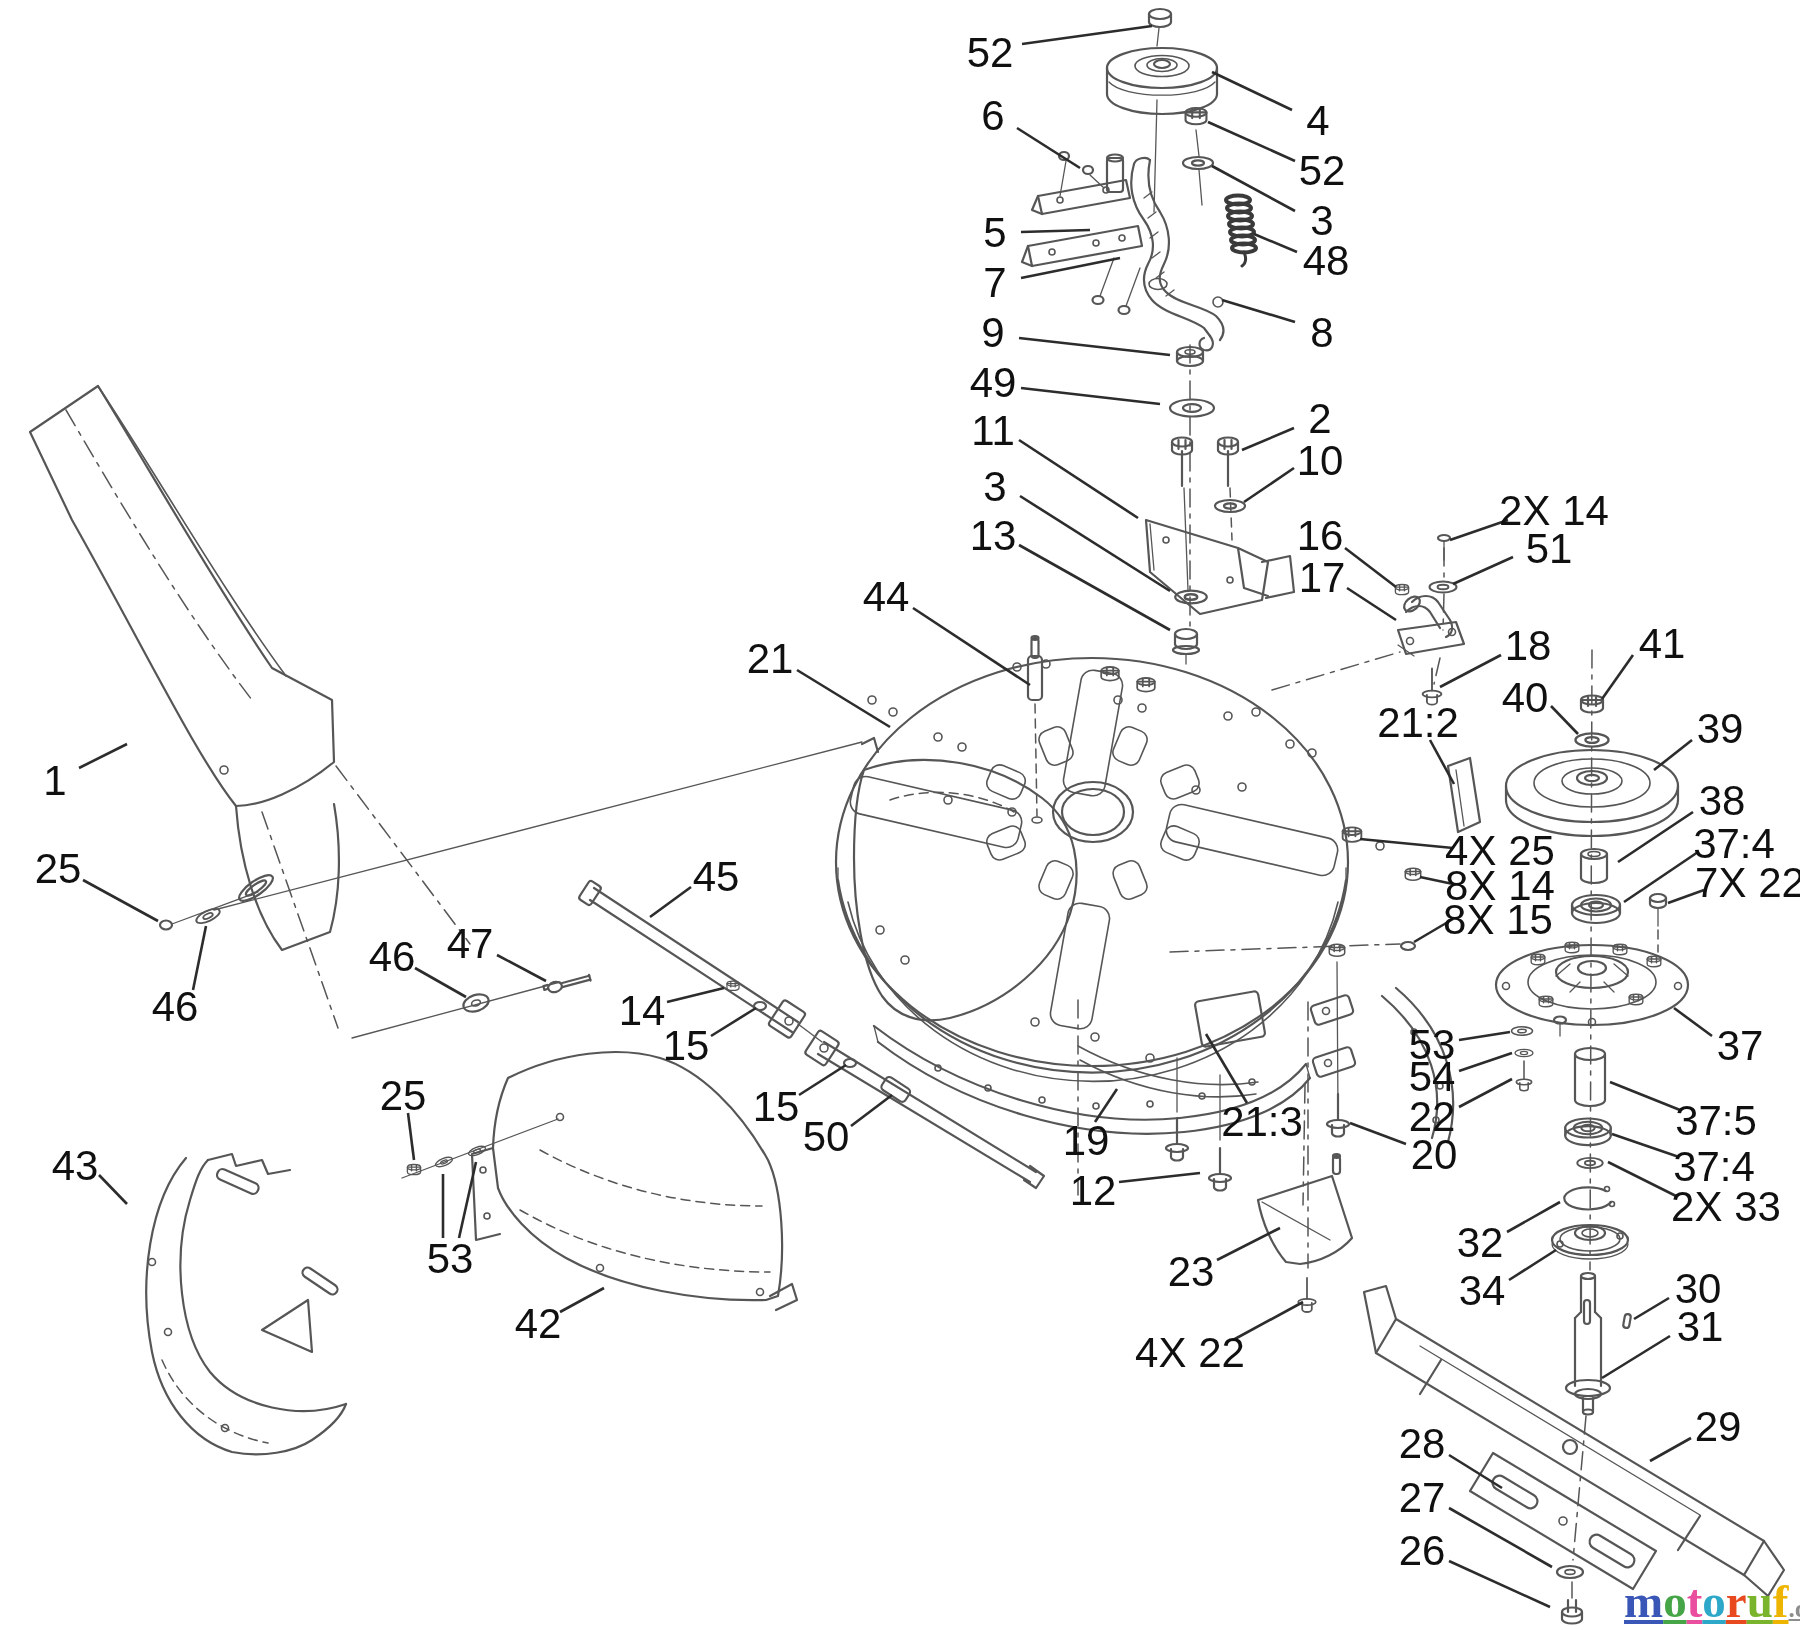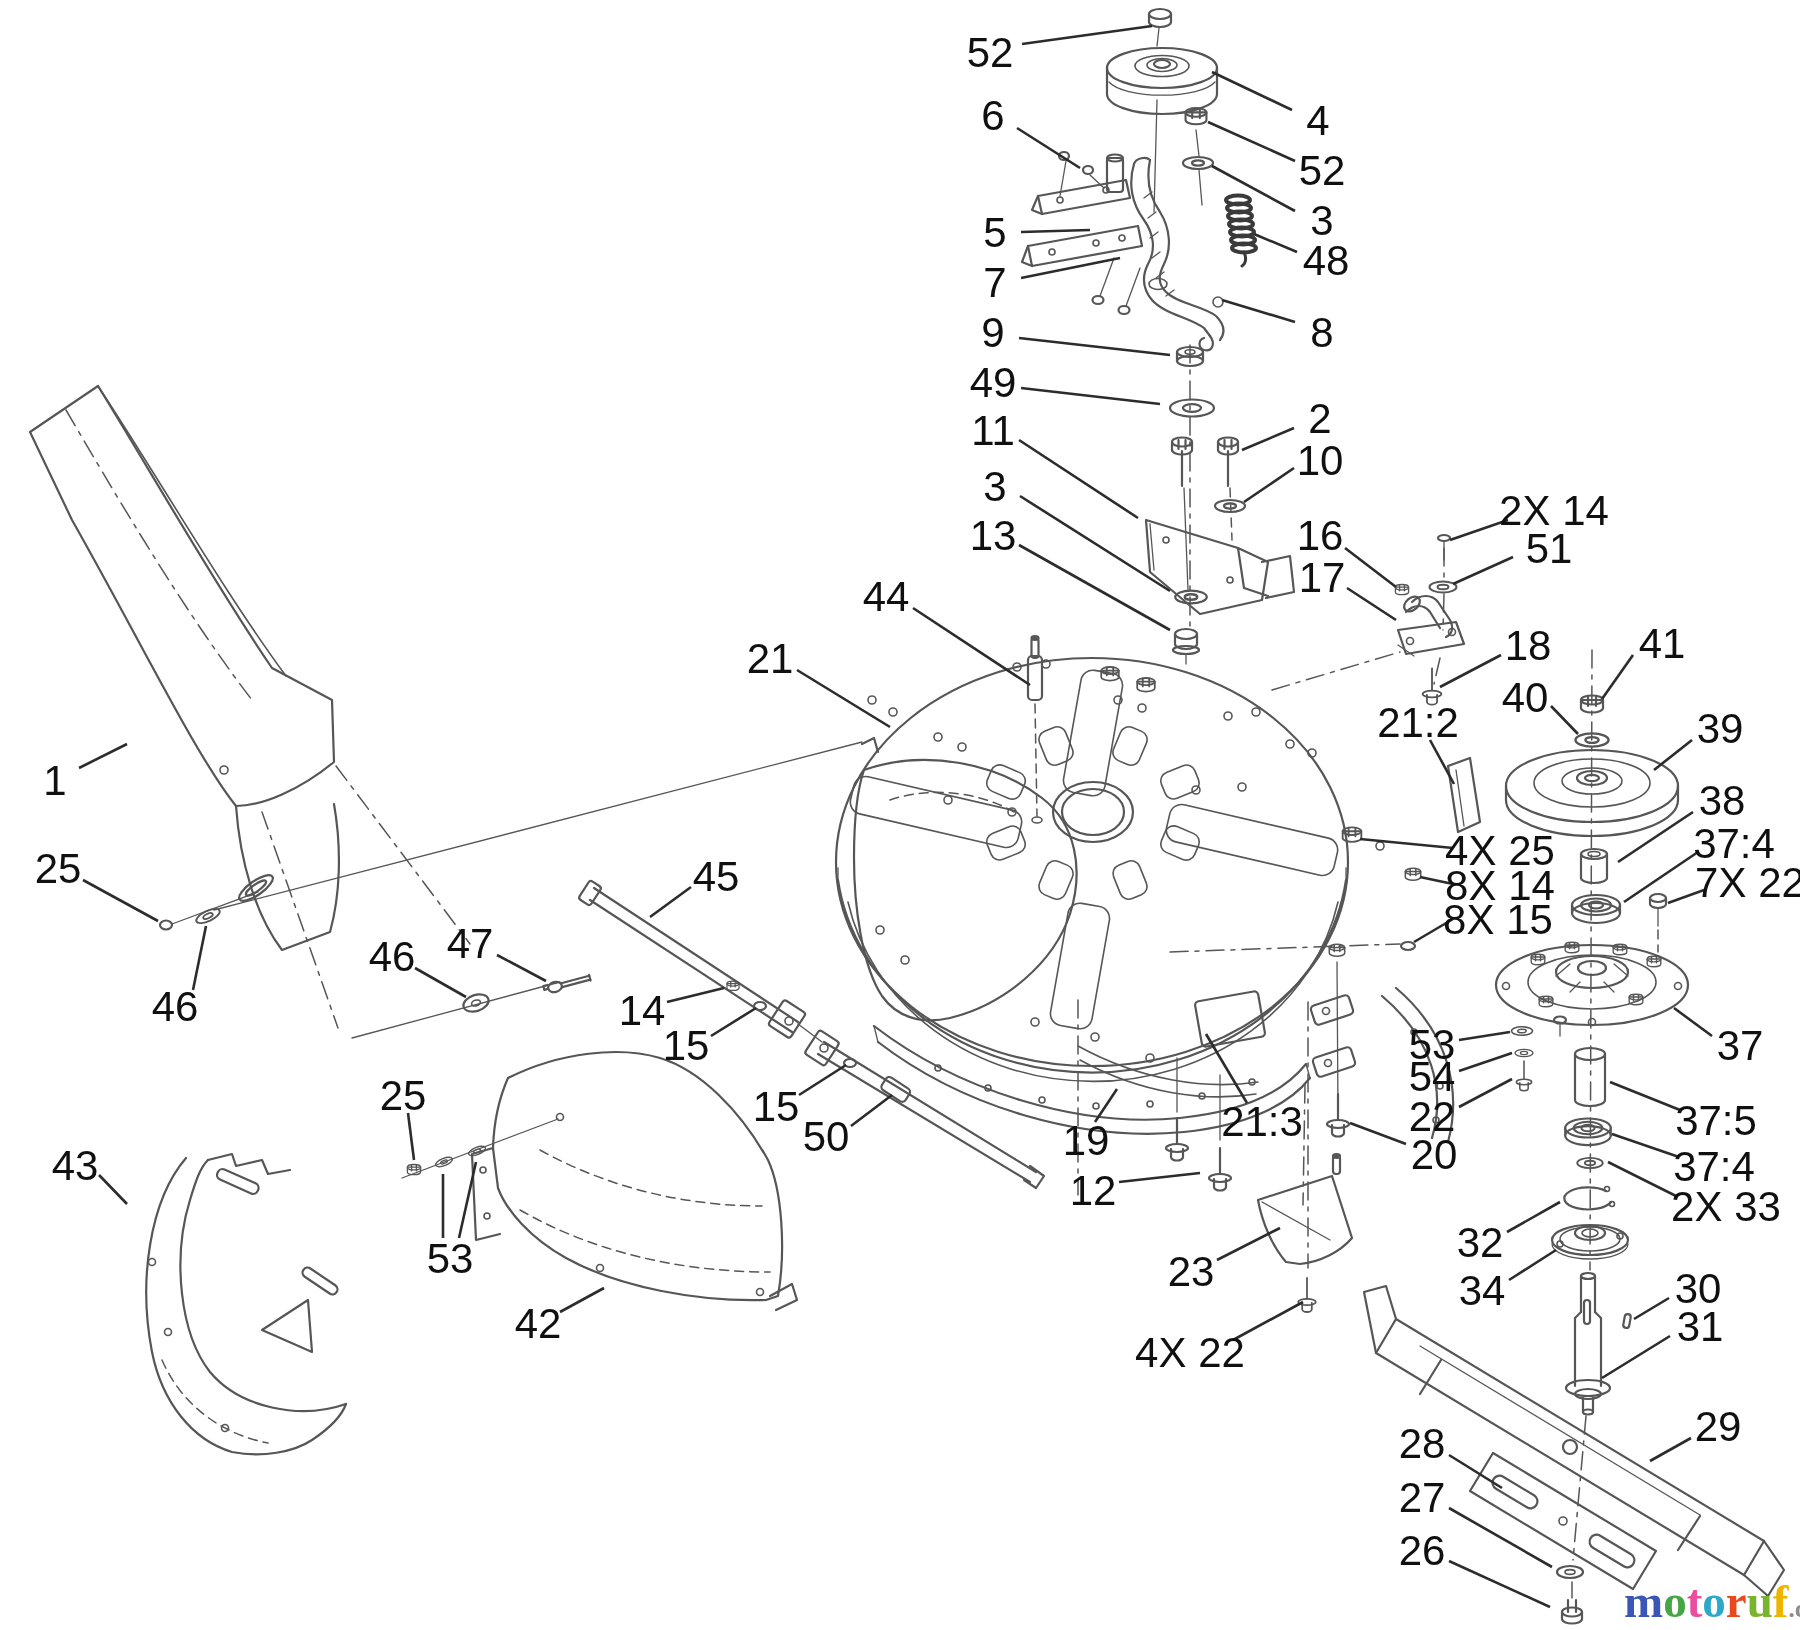--- a/index.html
+++ b/index.html
@@ -10,21 +10,21 @@
   .t1{stroke-width:1.3;}
   .t2{stroke-width:1.6;}
   .dd{stroke-dasharray:18 7 4 7;stroke-width:1.5;}
   .dsh{stroke-dasharray:9 6;stroke-width:1.5;}
   .spring{stroke:#3a3a3a;stroke-width:4;}
   .callout{fill:var(--label,#111);font-family:"Liberation Sans",sans-serif;
            font-size:var(--labelsize,42px);text-anchor:middle;dominant-baseline:central;}
   .leader{stroke:var(--leader,#2e2e2e);stroke-width:2.6;}
   .logo{position:absolute;left:1624px;top:1578px;white-space:nowrap;
         font-family:"Liberation Serif",serif;font-weight:bold;font-size:47px;line-height:1;}
-  .logo span{display:inline-block;}
+  .logo span{display:inline-block;text-decoration:underline;}
   .logo .tld{font-size:25px;color:var(--tld,#8d8d8d);vertical-align:baseline;}
 </style>
 </head>
 <body>
 
 <div class="stage">
 <svg id="diagram-svg" width="1800" height="1630" viewBox="0 0 1800 1630">
   <defs>
     <g id="wsh">
           <ellipse rx="15" ry="6"></ellipse>

